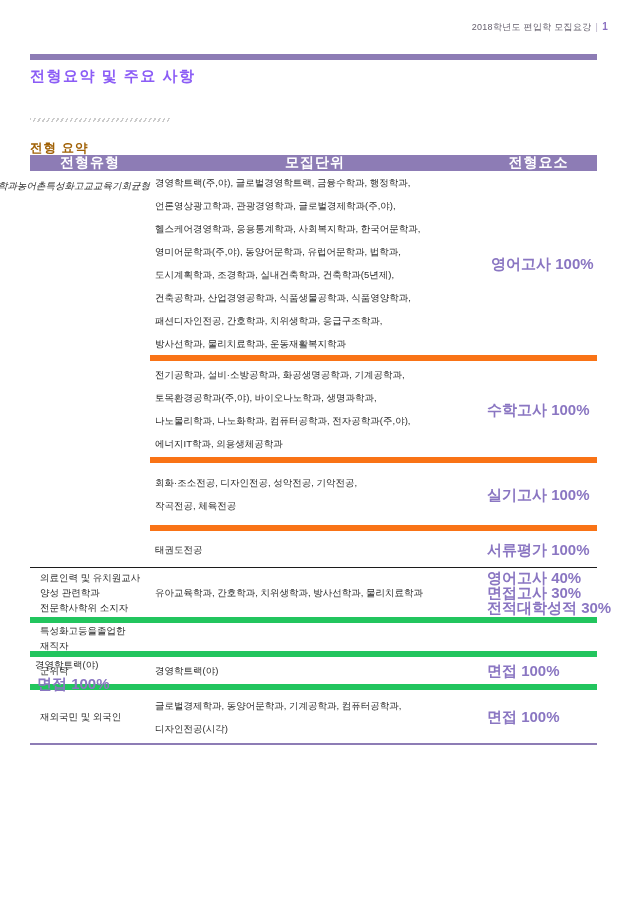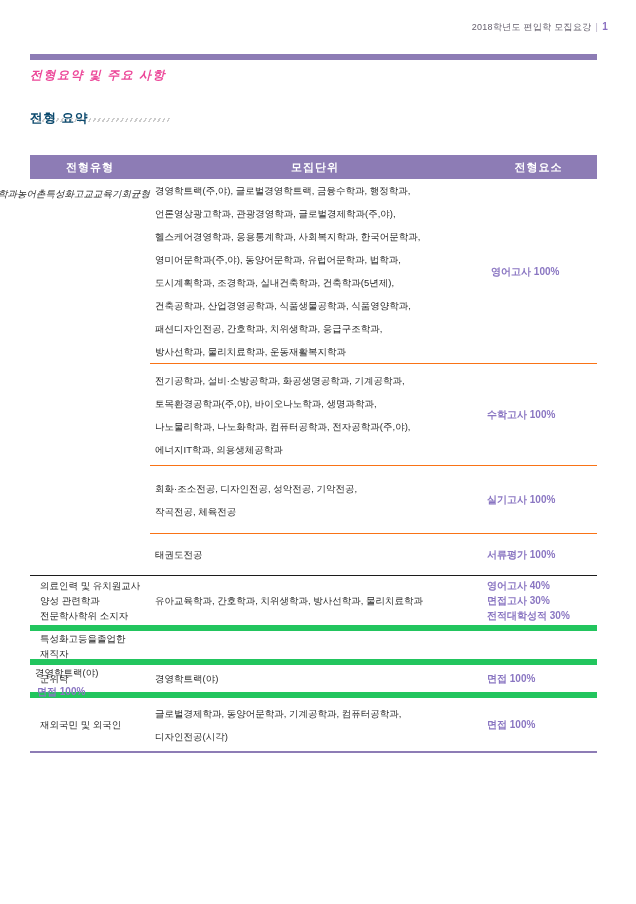--- a/index.html
+++ b/index.html
@@ -14,58 +14,58 @@
     position:absolute; top:21px; right:28px;
     font-size:9px; color:#66606e; letter-spacing:0.3px;
   }
   .doc-header .sep { color:#b9b2c8; margin:0 4px; }
   .doc-header .pnum { color:#8a6fc0; font-weight:bold; font-size:10px; }
 
   .top-bar { position:absolute; left:30px; top:54px; width:567px; height:6px; background:#8d7cb5; }
 
   .main-title {
     position:absolute; left:30px; top:67px;
-    font-size:12px; font-weight:bold; color:#ec4899; letter-spacing:1.5px;font-style:italic;
+    font-size:15px; font-weight:bold; color:#8b5cf6; letter-spacing:1.5px;
   }
 
   .hatch {
     position:absolute; left:30px; top:118px; width:140px; height:4px;
     background:repeating-linear-gradient(120deg,#cccccc 0 1.5px,transparent 1.5px 4px);
   }
   .sub-title {
-    position:absolute; left:30px; top:110px;
-    font-size:12.5px; font-weight:bold; color:#0c4a6e; letter-spacing:1px;
+    position:absolute; left:30px; top:140px;
+    font-size:12.5px; font-weight:bold; color:#a16207; letter-spacing:1px;
   }
 
   
   .table { position:absolute; left:30px; top:155px; width:567px; color:#2a2a2a; }
   .thead {
-    display:flex; height:24px; background:#8d7cb5;
-    color:#ffffff; font-size:11px; font-weight:bold; letter-spacing:1px;
+    display:flex; height:16px; background:#8d7cb5;
+    color:#ffffff; font-size:14px; font-weight:bold; letter-spacing:1px;
   }
   .thead > div { display:flex; align-items:center; justify-content:center; }
   .w1 { width:120px; } .w2 { width:330px; } .w3 { width:117px; }
 
   .group1 { display:flex; border-bottom:1px solid #1c1c1c; }
   .g1-left {
     width:120px; display:flex; justify-content:flex-end;
     padding-left:10px; font-size:9.5px;font-style:italic;
   }
   .g1-left .type-line { line-height:29px; white-space:nowrap; }
   .g1-right { width:447px; }
   .block { display:flex; }
-  .block + .block { border-top:1px solid #f97316; }
+  .block + .block { border-top:6px solid #f97316; }
   .units {
     width:330px; display:flex; flex-direction:column; justify-content:center;
     padding-left:5px; font-size:9.5px;
   }
   .units .unit-line { line-height:23px; white-space:nowrap; }
   .elem-cell {
     width:117px; display:flex; flex-direction:column; justify-content:center;
-    padding-left:7px; color:#8a76c2; font-weight:bold; font-size:10px;
+    padding-left:7px; color:#8a76c2; font-weight:bold; font-size:15px;
   }
   .elem-cell .elem-line { line-height:15px; white-space:nowrap; }
 
   .trow { display:flex; border-bottom:6px solid #22c55e; }
   .trow.last { border-bottom:2px solid #8d7cb5; }
   .trow .r-type {
     width:120px; display:flex; flex-direction:column; justify-content:center;
     padding-left:10px; font-size:9.5px;
   }
   .trow .r-type div { line-height:15px; white-space:nowrap; }

